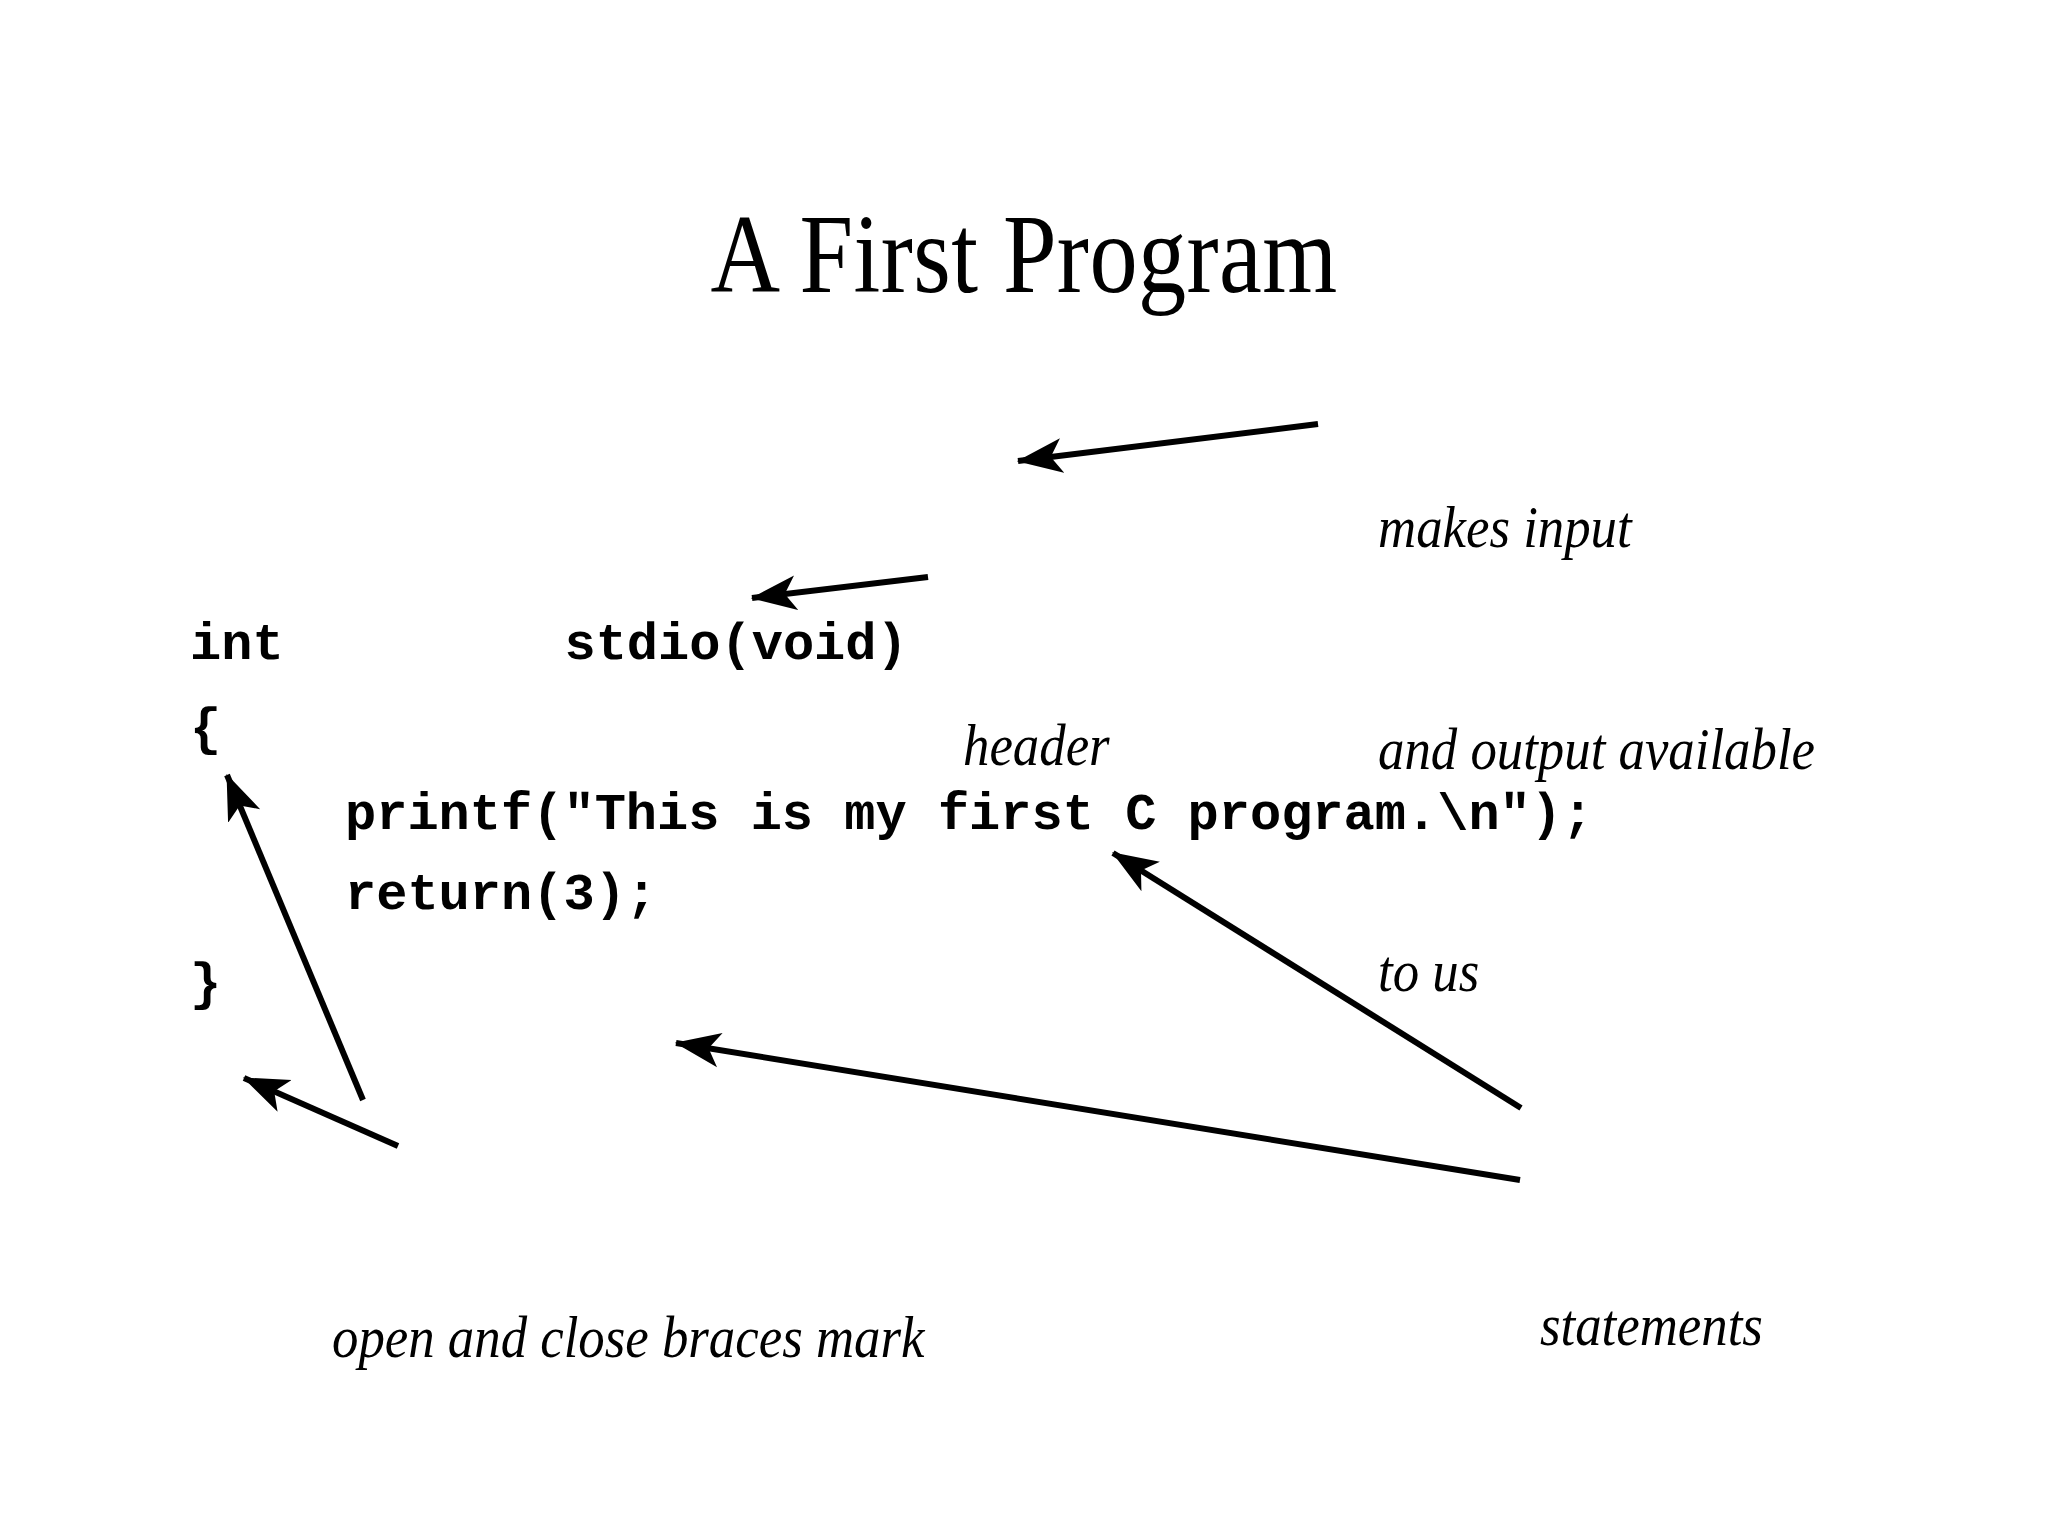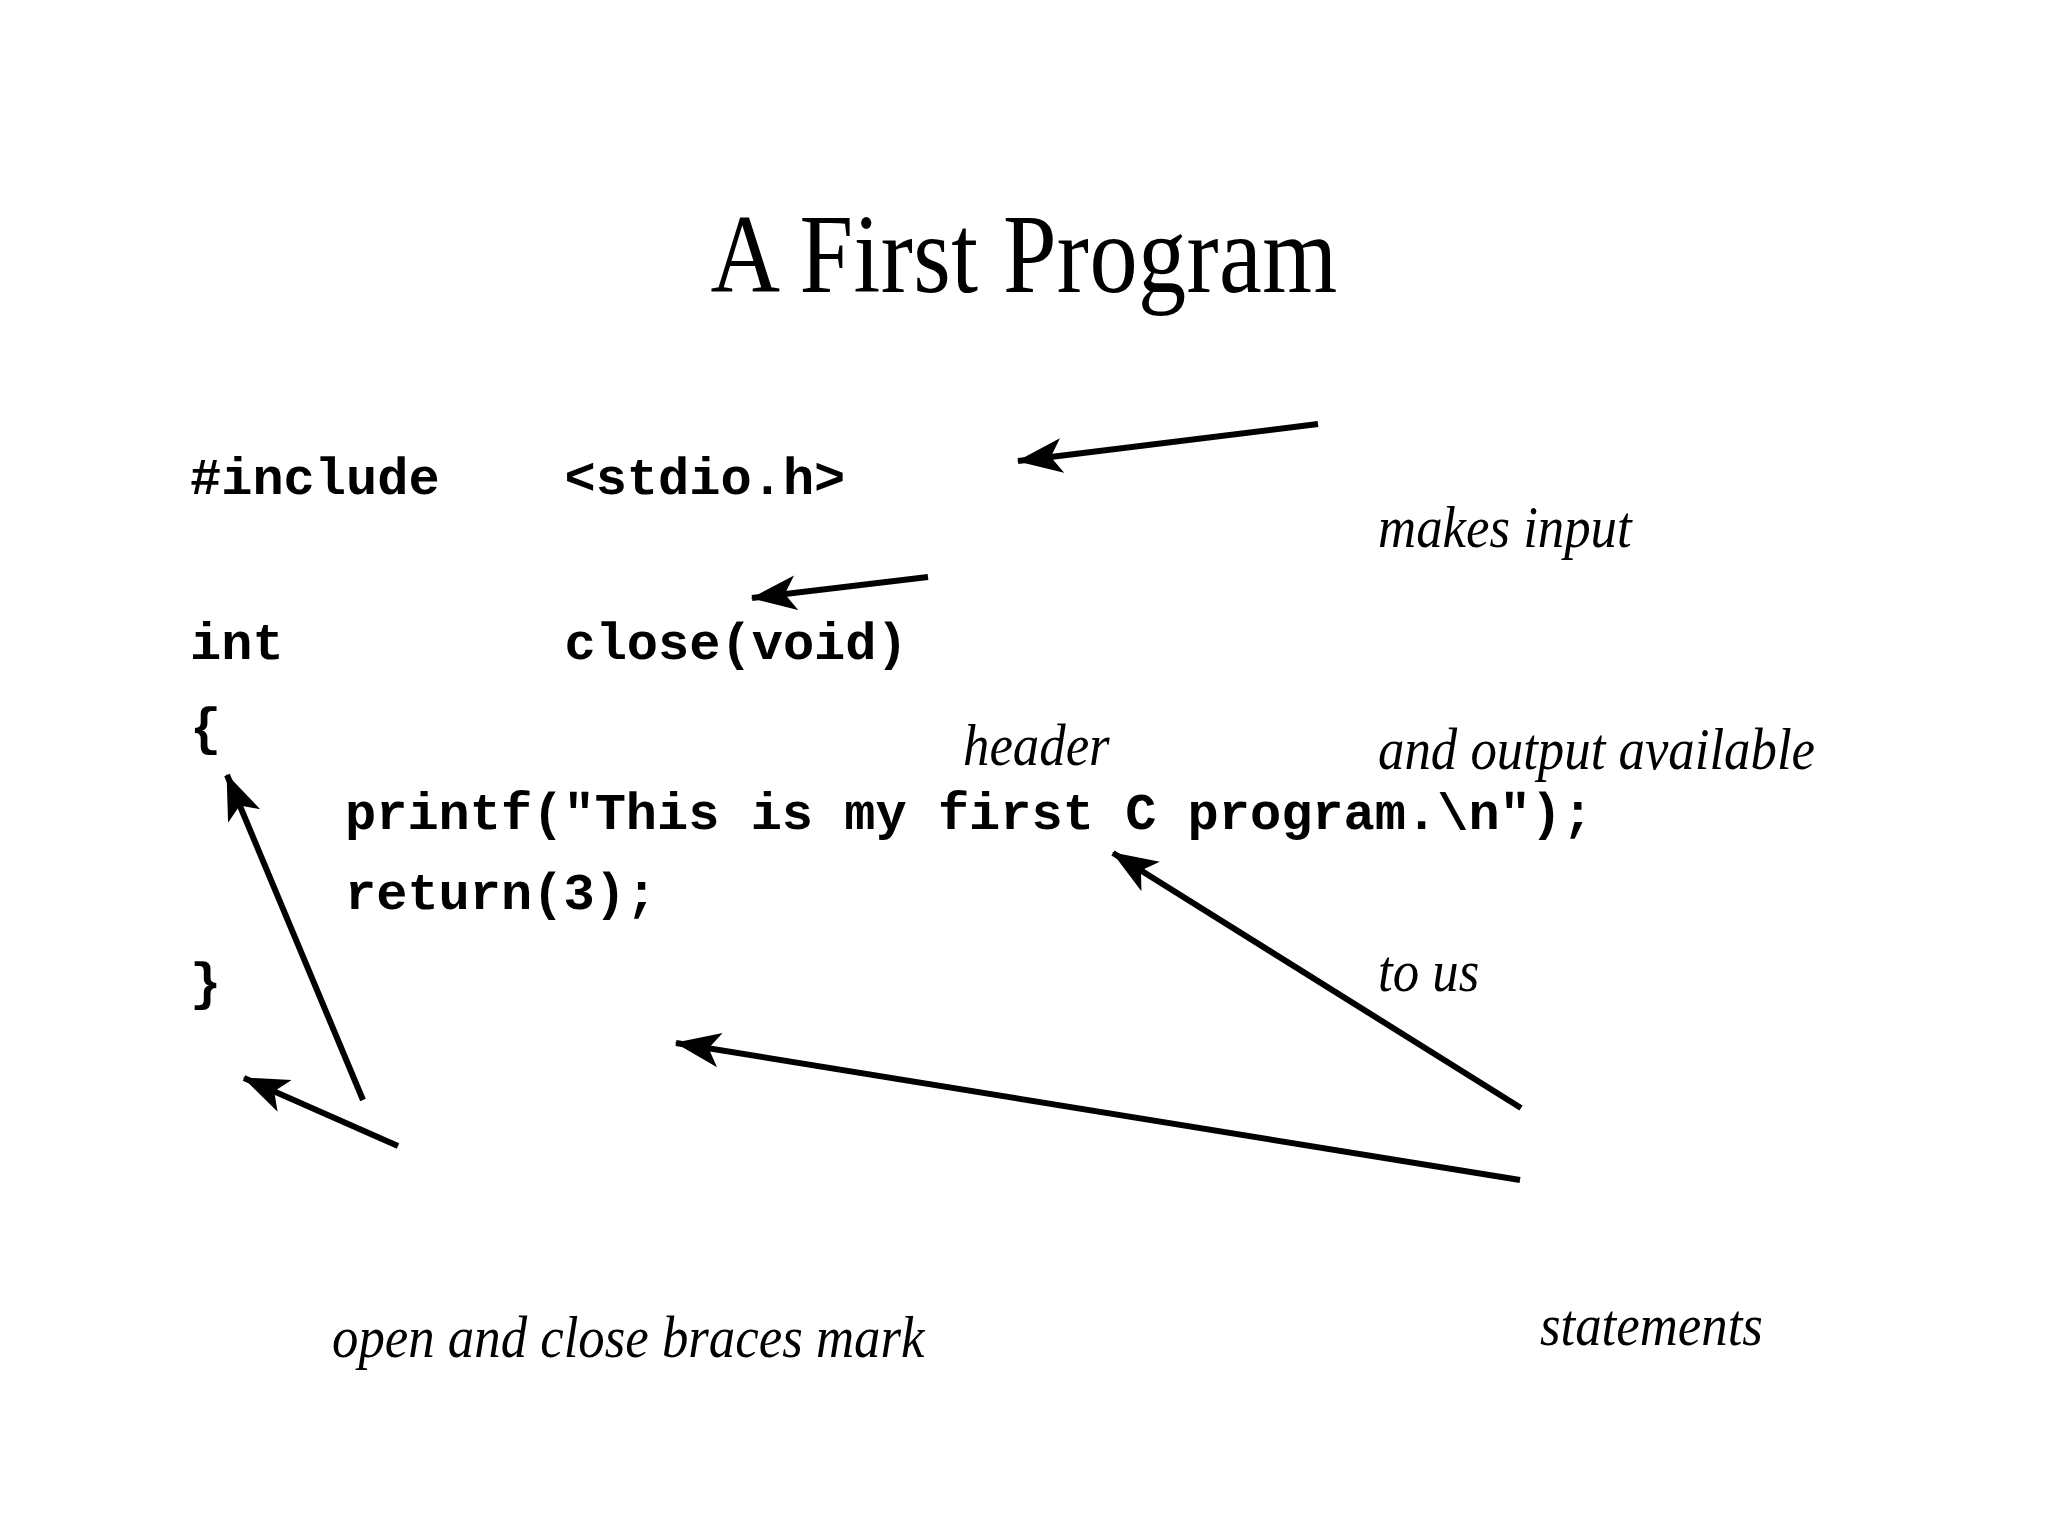--- a/index.html
+++ b/index.html
@@ -88,22 +88,21 @@
   }
 </style>
 </head>
 <body>
 
 <div id="slide">
 
   <div id="slide-title">A First Program</div>
 
   <div id="code-block">
-    <div class="code-line cl-include">#include    &lt;stdio.h&gt;</div>
-    <div class="code-line cl-main">int         close(void)</div>
+    <div class="code-line cl-main">int         stdio(void)</div>
     <div class="code-line cl-open">{</div>
     <div class="code-line cl-printf">printf("This is my first C program.\n");</div>
     <div class="code-line cl-return">return(3);</div>
     <div class="code-line cl-close">}</div>
   </div>
 
   <div id="note-stdio" class="annotation">
     <div>makes input</div>
     <div>and output available</div>
     <div>to us</div>

